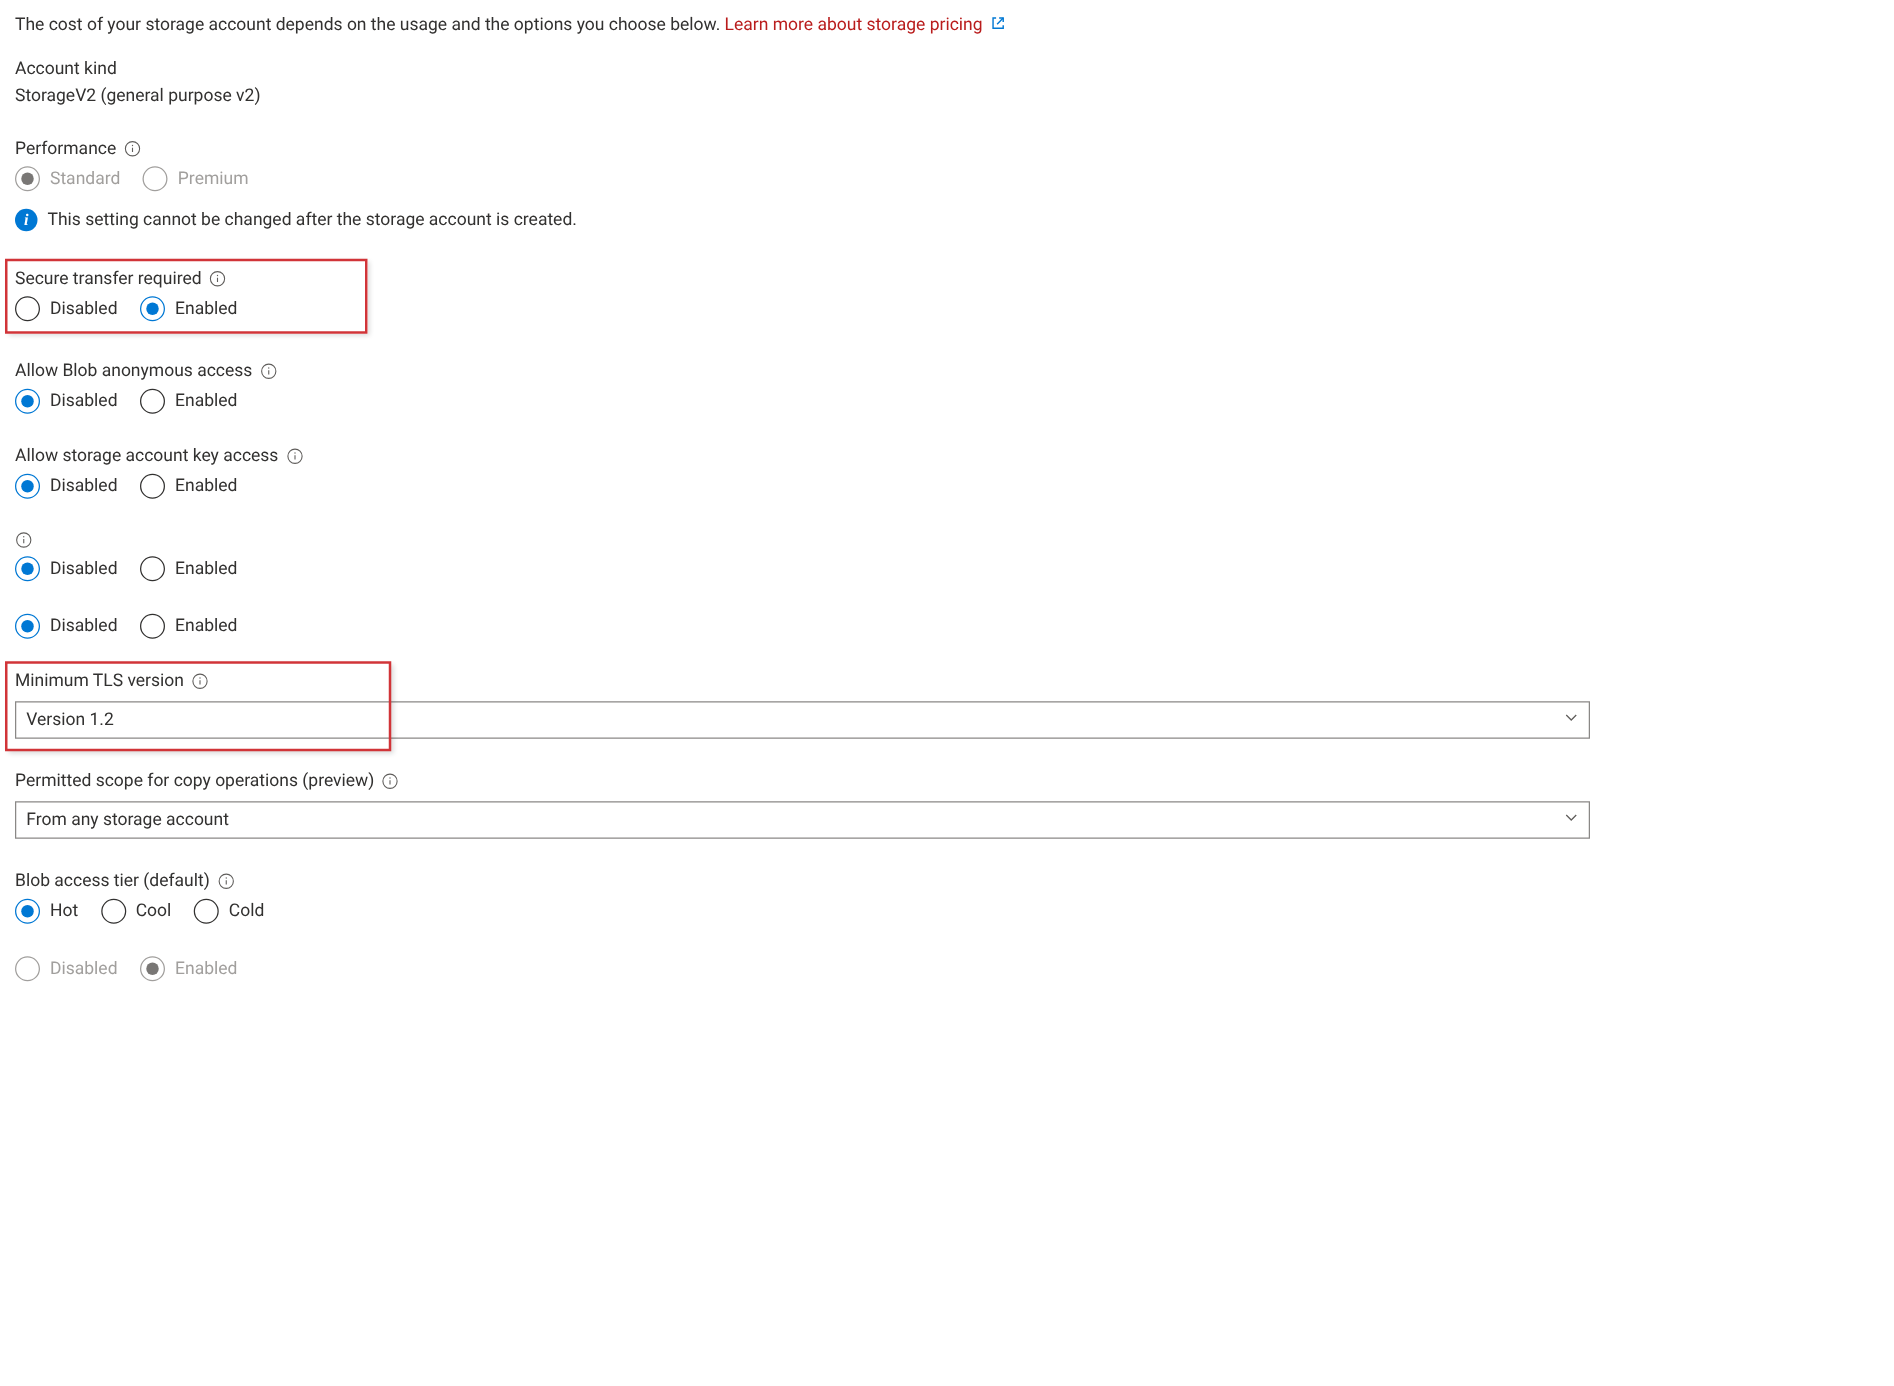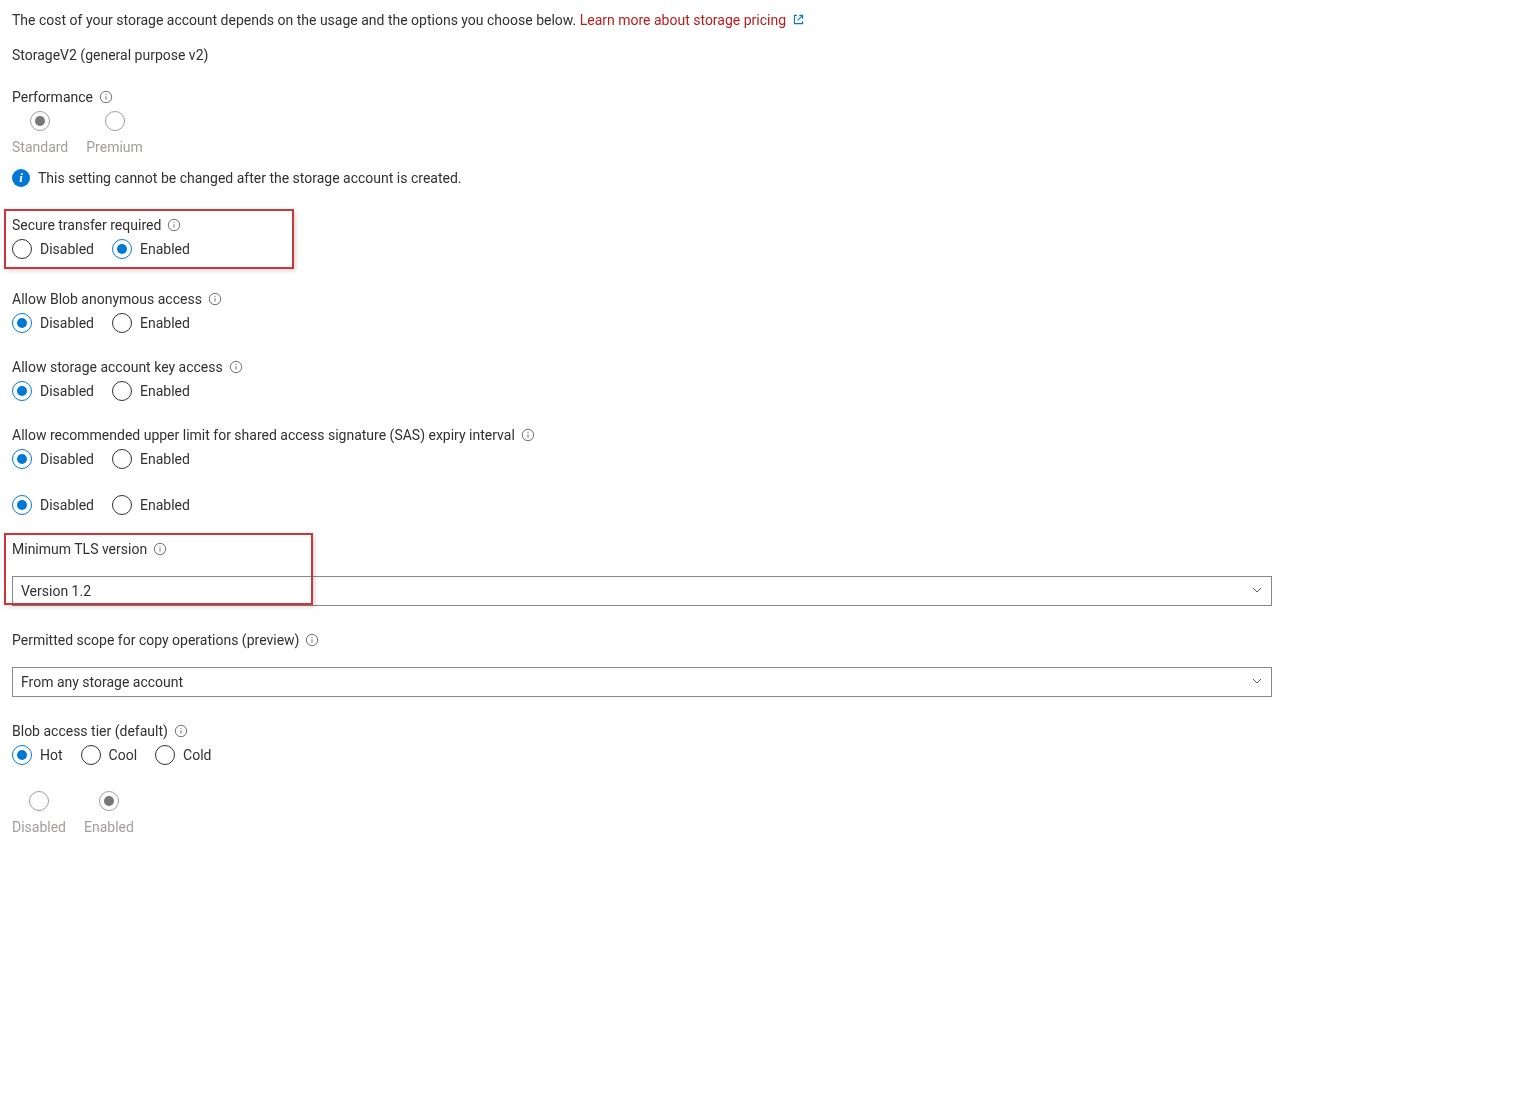--- a/index.html
+++ b/index.html
@@ -59,21 +59,21 @@
     justify-content:center;
     box-sizing:border-box;
     background:#fff;
   }
   .radio-circle.selected { border-color:#0078d4; }
   .radio-dot {
     width:10px;height:10px;
     border-radius:50%;
     background:#0078d4;
   }
-  .radio-item.disabled { cursor:default;flex-direction:column; }
+  .radio-item.disabled { cursor:default; }
   .radio-item.disabled .radio-circle { border-color:#a19f9d; }
   .radio-item.disabled .radio-dot { background:#797775; }
   .radio-item.disabled .radio-label { color:#a19f9d; }
   .static-value { margin-top:4px; }
   .info-banner {
     display:flex;
     align-items:center;
     gap:8px;
     margin-top:14px;
     margin-bottom:22px;
@@ -107,21 +107,21 @@
     height:30px;
     width:1260px;
     max-width:100%;
     display:flex;
     align-items:center;
     justify-content:space-between;
     padding:0 8px;
     box-sizing:border-box;
     cursor:pointer;
     background:#fff;
-    margin-top:19px;
+    margin-top:8px;
   }
   .chevron {
     color:#605e5c;
   }
   .tls-group { position:relative;text-align:center; }
   .tls-highlight {
     position:absolute;
     border:2px solid #d13438;
     box-shadow: 2px 2px 4px rgba(0,0,0,0.15);
     left:-8px;
@@ -146,20 +146,23 @@
         <path d="M6 3H3v10h10v-3"></path>
           <path d="M9 3h4v4"></path>
           <path d="M13 3L7 9"></path>
       </svg>
     </span>
   </a>
 </div>
 
 
 <div class="section">
+  <div class="label-row">
+    <span class="label-text">Account kind</span>
+  </div>
   <div class="static-value">StorageV2 (general purpose v2)</div>
 </div>
 
 
 <div class="section" style="margin-bottom:10px">
   <div class="label-row">
     <span class="label-text">Performance</span>
     <span class="info-icon">
       <svg width="14" height="14" viewBox="0 0 16 16" fill="none" stroke="#605e5c" stroke-width="1">
           <circle cx="8" cy="8" r="6.5"></circle>
@@ -260,21 +263,20 @@
     <div class="radio-item">
       <span class="radio-circle"></span>
       <span class="radio-label">Enabled</span>
     </div>
   </div>
 </div>
 
 
 <div class="section">
   <div class="label-row">
-    <span class="label-text">Allow recommended upper limit for shared access signature (SAS) expiry interval</span>
     <span class="info-icon">
       <svg width="14" height="14" viewBox="0 0 16 16" fill="none" stroke="#605e5c" stroke-width="1">
           <circle cx="8" cy="8" r="6.5"></circle>
           <circle cx="8" cy="5" r="0.6" fill="#605e5c" stroke="none"></circle>
           <path d="M8 7v4"></path>
         </svg>
     </span>
   </div>
   <div class="radio-row">
     <div class="radio-item">

